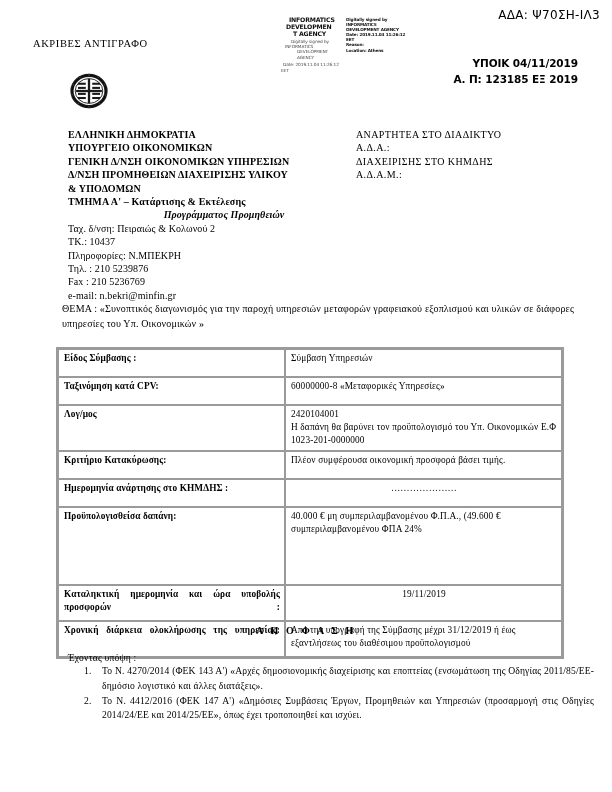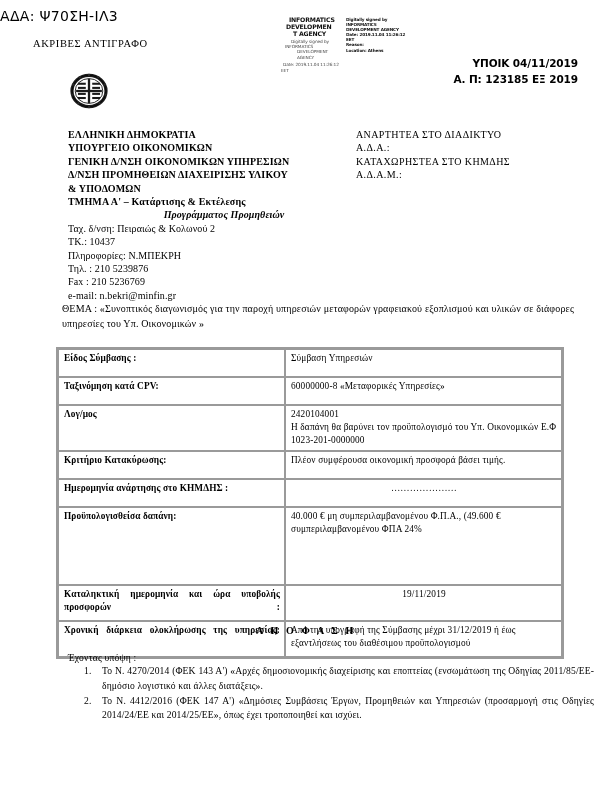--- a/index.html
+++ b/index.html
@@ -21,23 +21,23 @@
     height: 792px;
     box-sizing: border-box;
   }
 
   
   .ada-code {
     position: absolute;
     top: 8px;
     left: 0;
     width: 600px;
-    text-align: left;
-    font-family: "DejaVu Sans", sans-serif;
-    font-size: 14px;
+    text-align: right;
+    font-family: "DejaVu Sans", sans-serif;
+    font-size: 12px;
     letter-spacing: 0.3px;
   }
 
   
   .certified-copy {
     position: absolute;
     top: 38px;
     left: 33px;
     font-family: "Liberation Serif", serif;
     font-size: 10.5px;
@@ -322,21 +322,21 @@
       <div class="contact">Ταχ. δ/νση: Πειραιώς &amp; Κολωνού 2</div>
       <div class="contact">ΤΚ.: 10437</div>
       <div class="contact">Πληροφορίες: Ν.ΜΠΕΚΡΗ</div>
       <div class="contact">Τηλ. : 210 5239876</div>
       <div class="contact">Fax : 210 5236769</div>
       <div class="contact">e-mail: n.bekri@minfin.gr</div>
     </div>
     <div class="hdr-right">
       <div>ΑΝΑΡΤΗΤΕΑ ΣΤΟ ΔΙΑΔΙΚΤΥΟ</div>
       <div>Α.Δ.Α.:</div>
-      <div>ΚΑΤΑΧΩΡΗΣΤΕΑ ΣΤΟ ΚΗΜΔΗΣ</div>
+      <div>ΔΙΑΧΕΙΡΙΣΗΣ ΣΤΟ ΚΗΜΔΗΣ</div>
       <div>Α.Δ.Α.Μ.:</div>
     </div>
   </div>
 
   <div class="subject">
     <span class="lbl">ΘΕΜΑ :</span>
     <span>«Συνοπτικός διαγωνισμός για την παροχή υπηρεσιών μεταφορών γραφειακού εξοπλισμού και υλικών σε διάφορες υπηρεσίες του Υπ. Οικονομικών »</span>
   </div>
 
   <div class="tblwrap">

